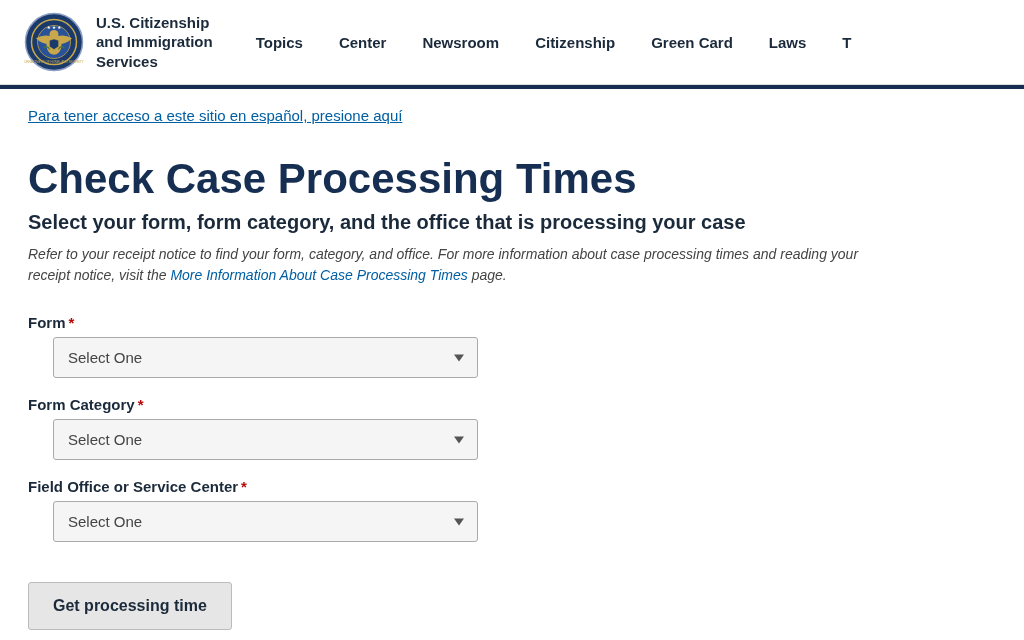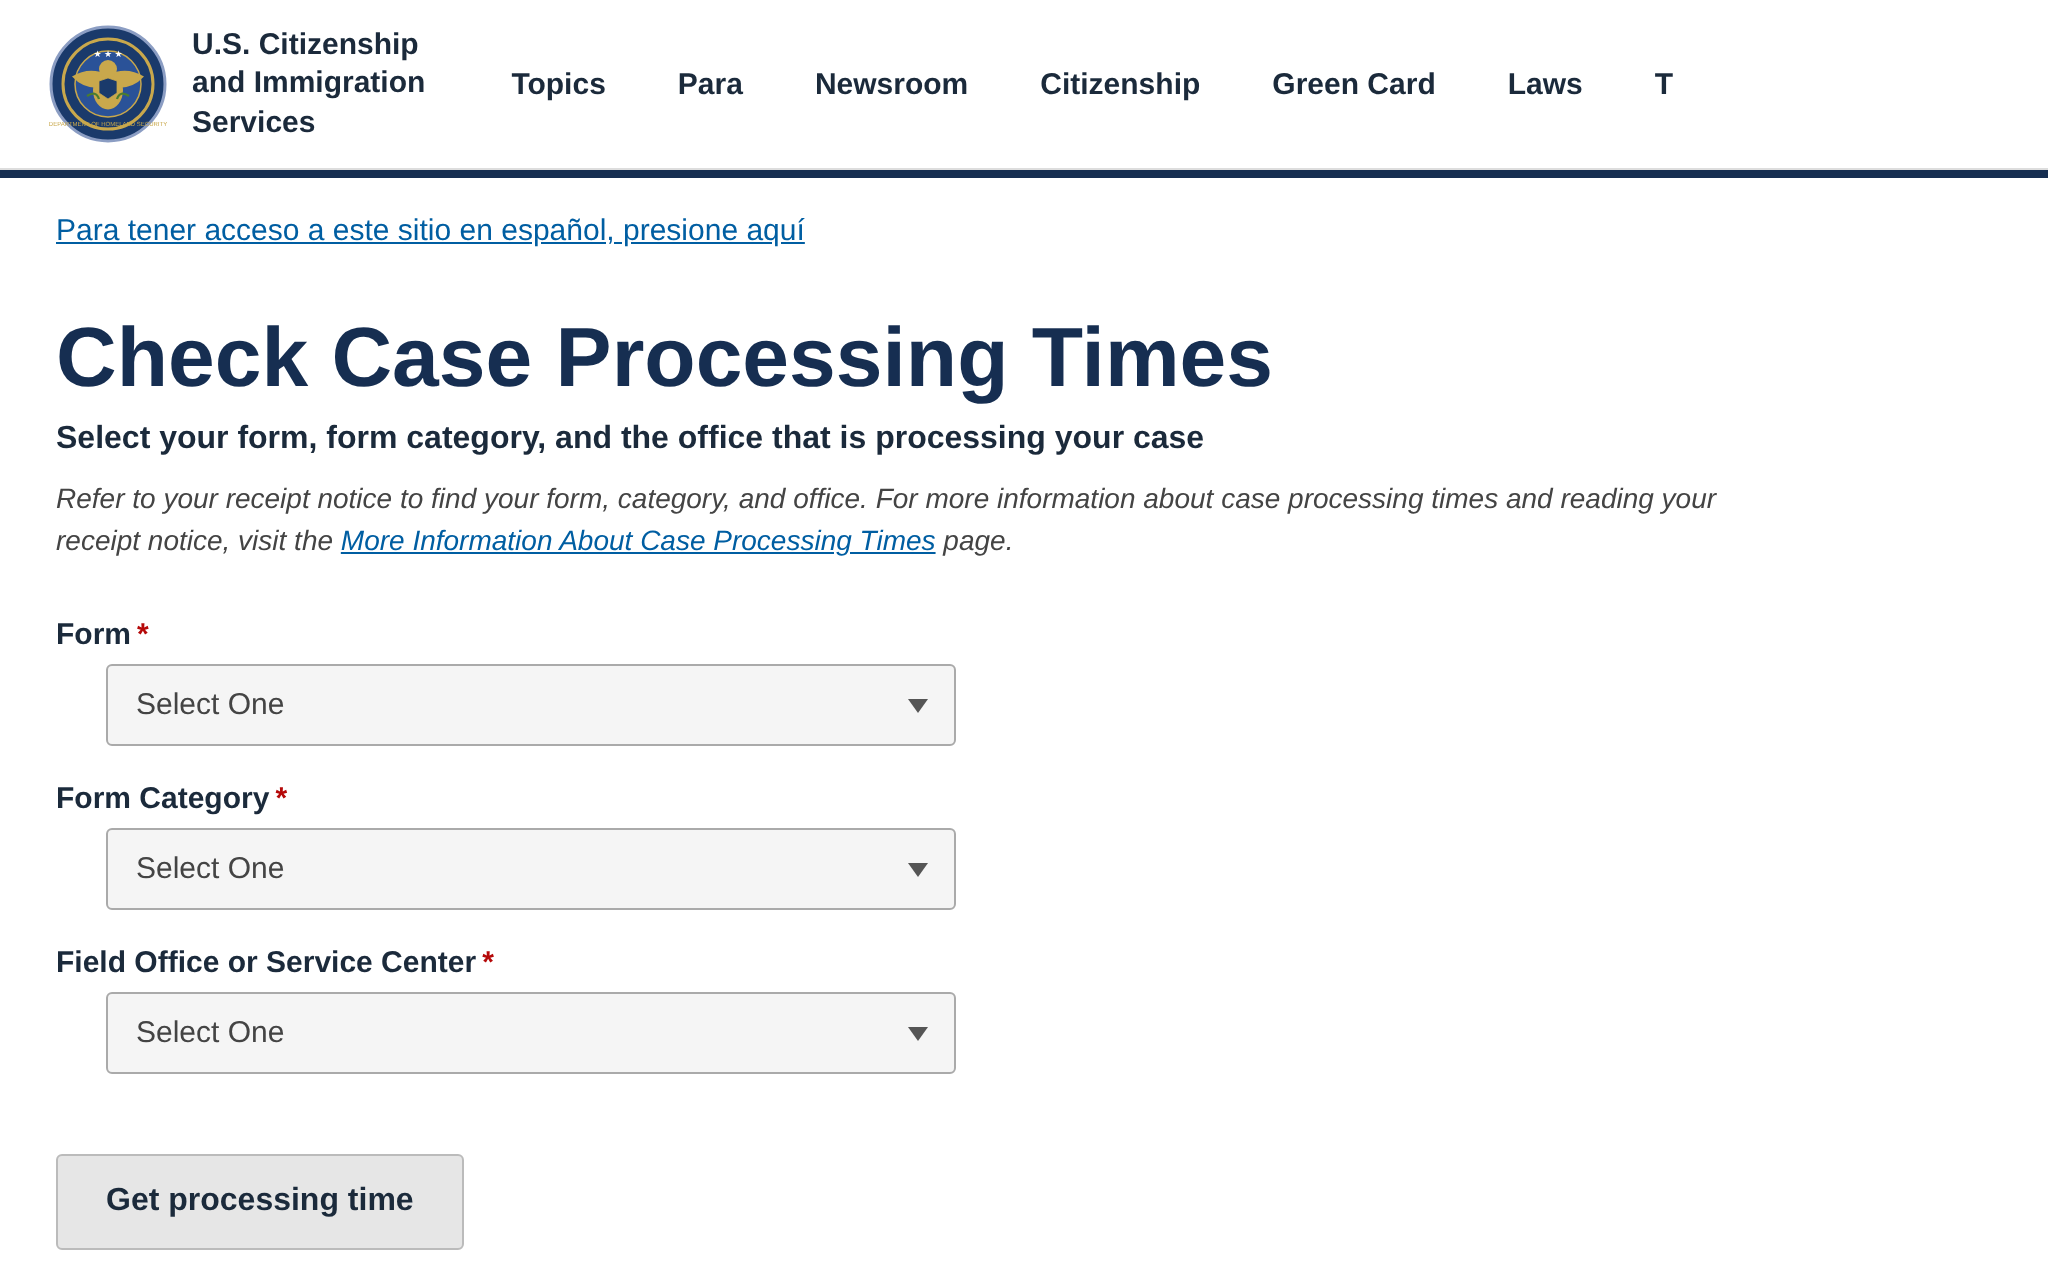--- a/index.html
+++ b/index.html
@@ -94,38 +94,37 @@
 
     .page-title {
       font-size: 42px;
       font-weight: 700;
       color: #162e51;
       margin-bottom: 8px;
       line-height: 1.15;
     }
 
     .page-subtitle {
-      font-size: 16px;
+      font-size: 20px;
       font-weight: 700;
       color: #1b2a3b;
       margin-bottom: 10px;
     }
 
     .page-description {
       font-size: 14px;
       color: #444;
       font-style: italic;
       line-height: 1.5;
       margin-bottom: 28px;
       max-width: 870px;
     }
 
     .page-description a {
       color: #005ea2;
-      text-decoration: underline;
       cursor: pointer;
       font-style: italic;
     }
 
     
     .form-group {
       margin-bottom: 18px;
     }
 
     .form-label {
@@ -218,21 +217,21 @@
     </svg>
     <div class="logo-text">
       <span>U.S. Citizenship</span>
       <span>and Immigration</span>
       <span>Services</span>
     </div>
   </div>
 
   <nav class="nav">
     <div class="nav-item">Topics</div>
-    <div class="nav-item">Para</div>
+    <div class="nav-item">Center</div>
     <div class="nav-item">Newsroom</div>
     <div class="nav-item">Citizenship</div>
     <div class="nav-item">Green Card</div>
     <div class="nav-item">Laws</div>
     <div class="nav-item">T</div>
   </nav>
 </header>
 <div class="header-accent"></div>
 
 <div class="spanish-link-bar">

